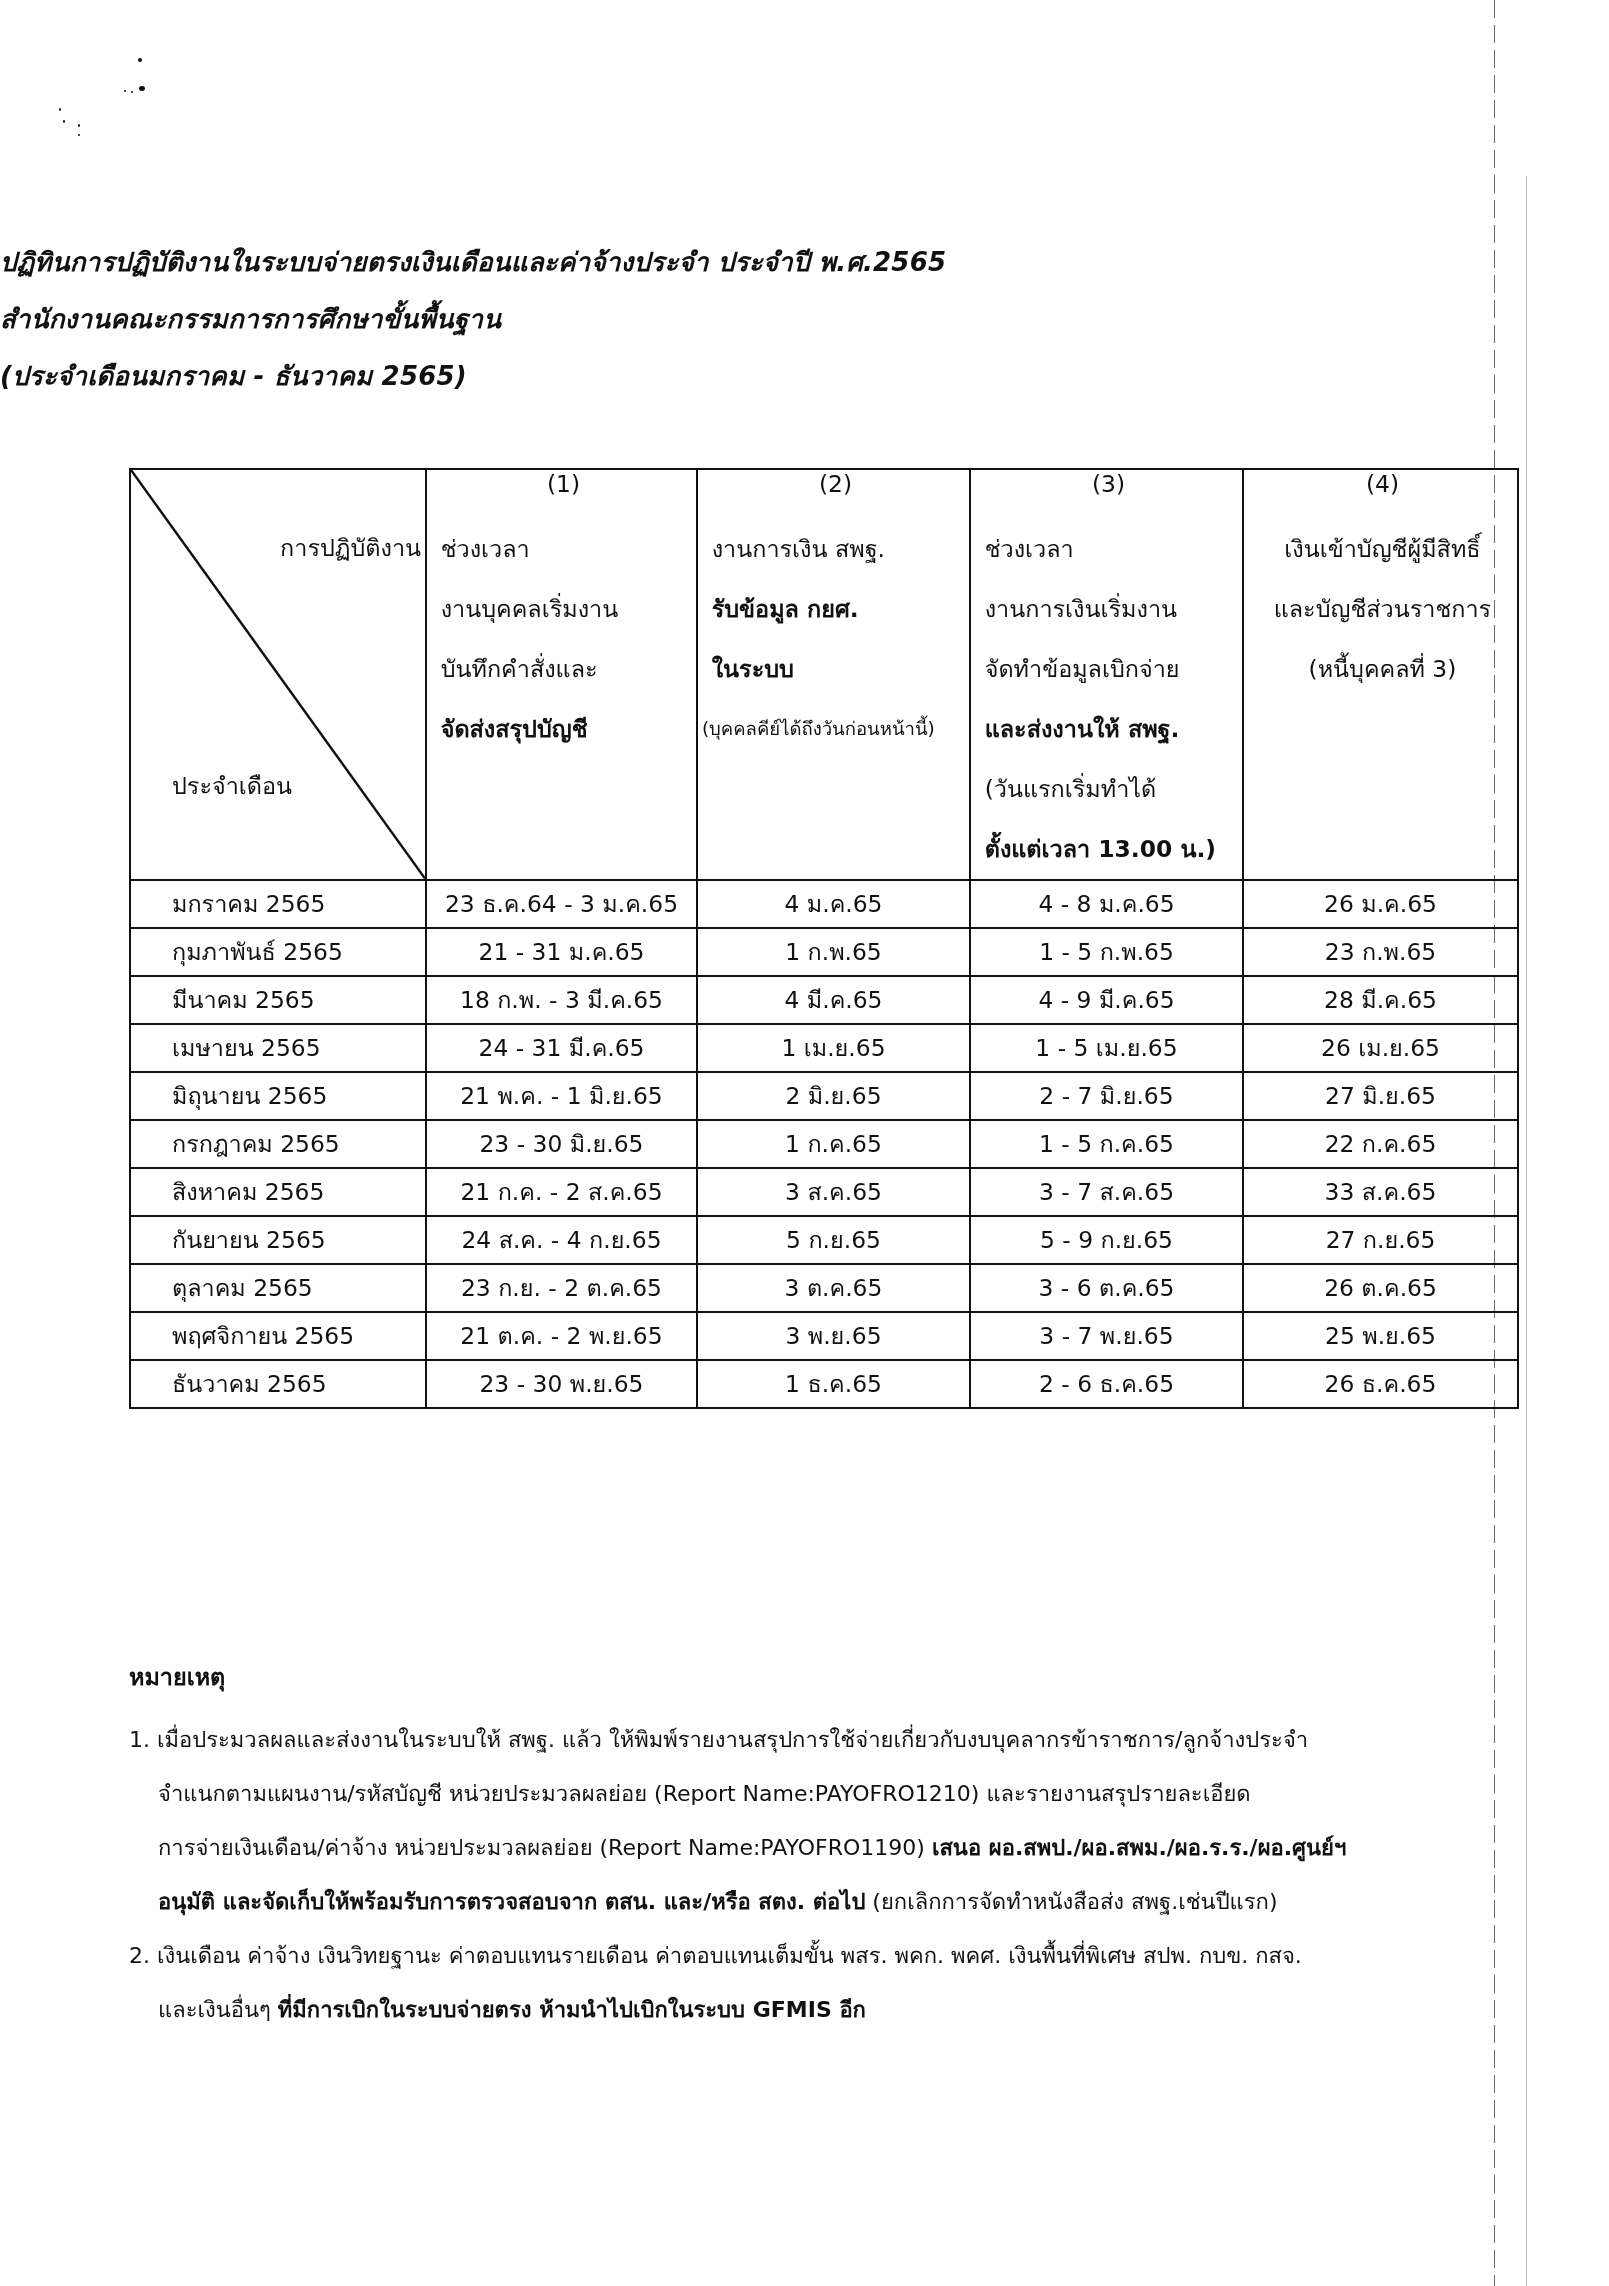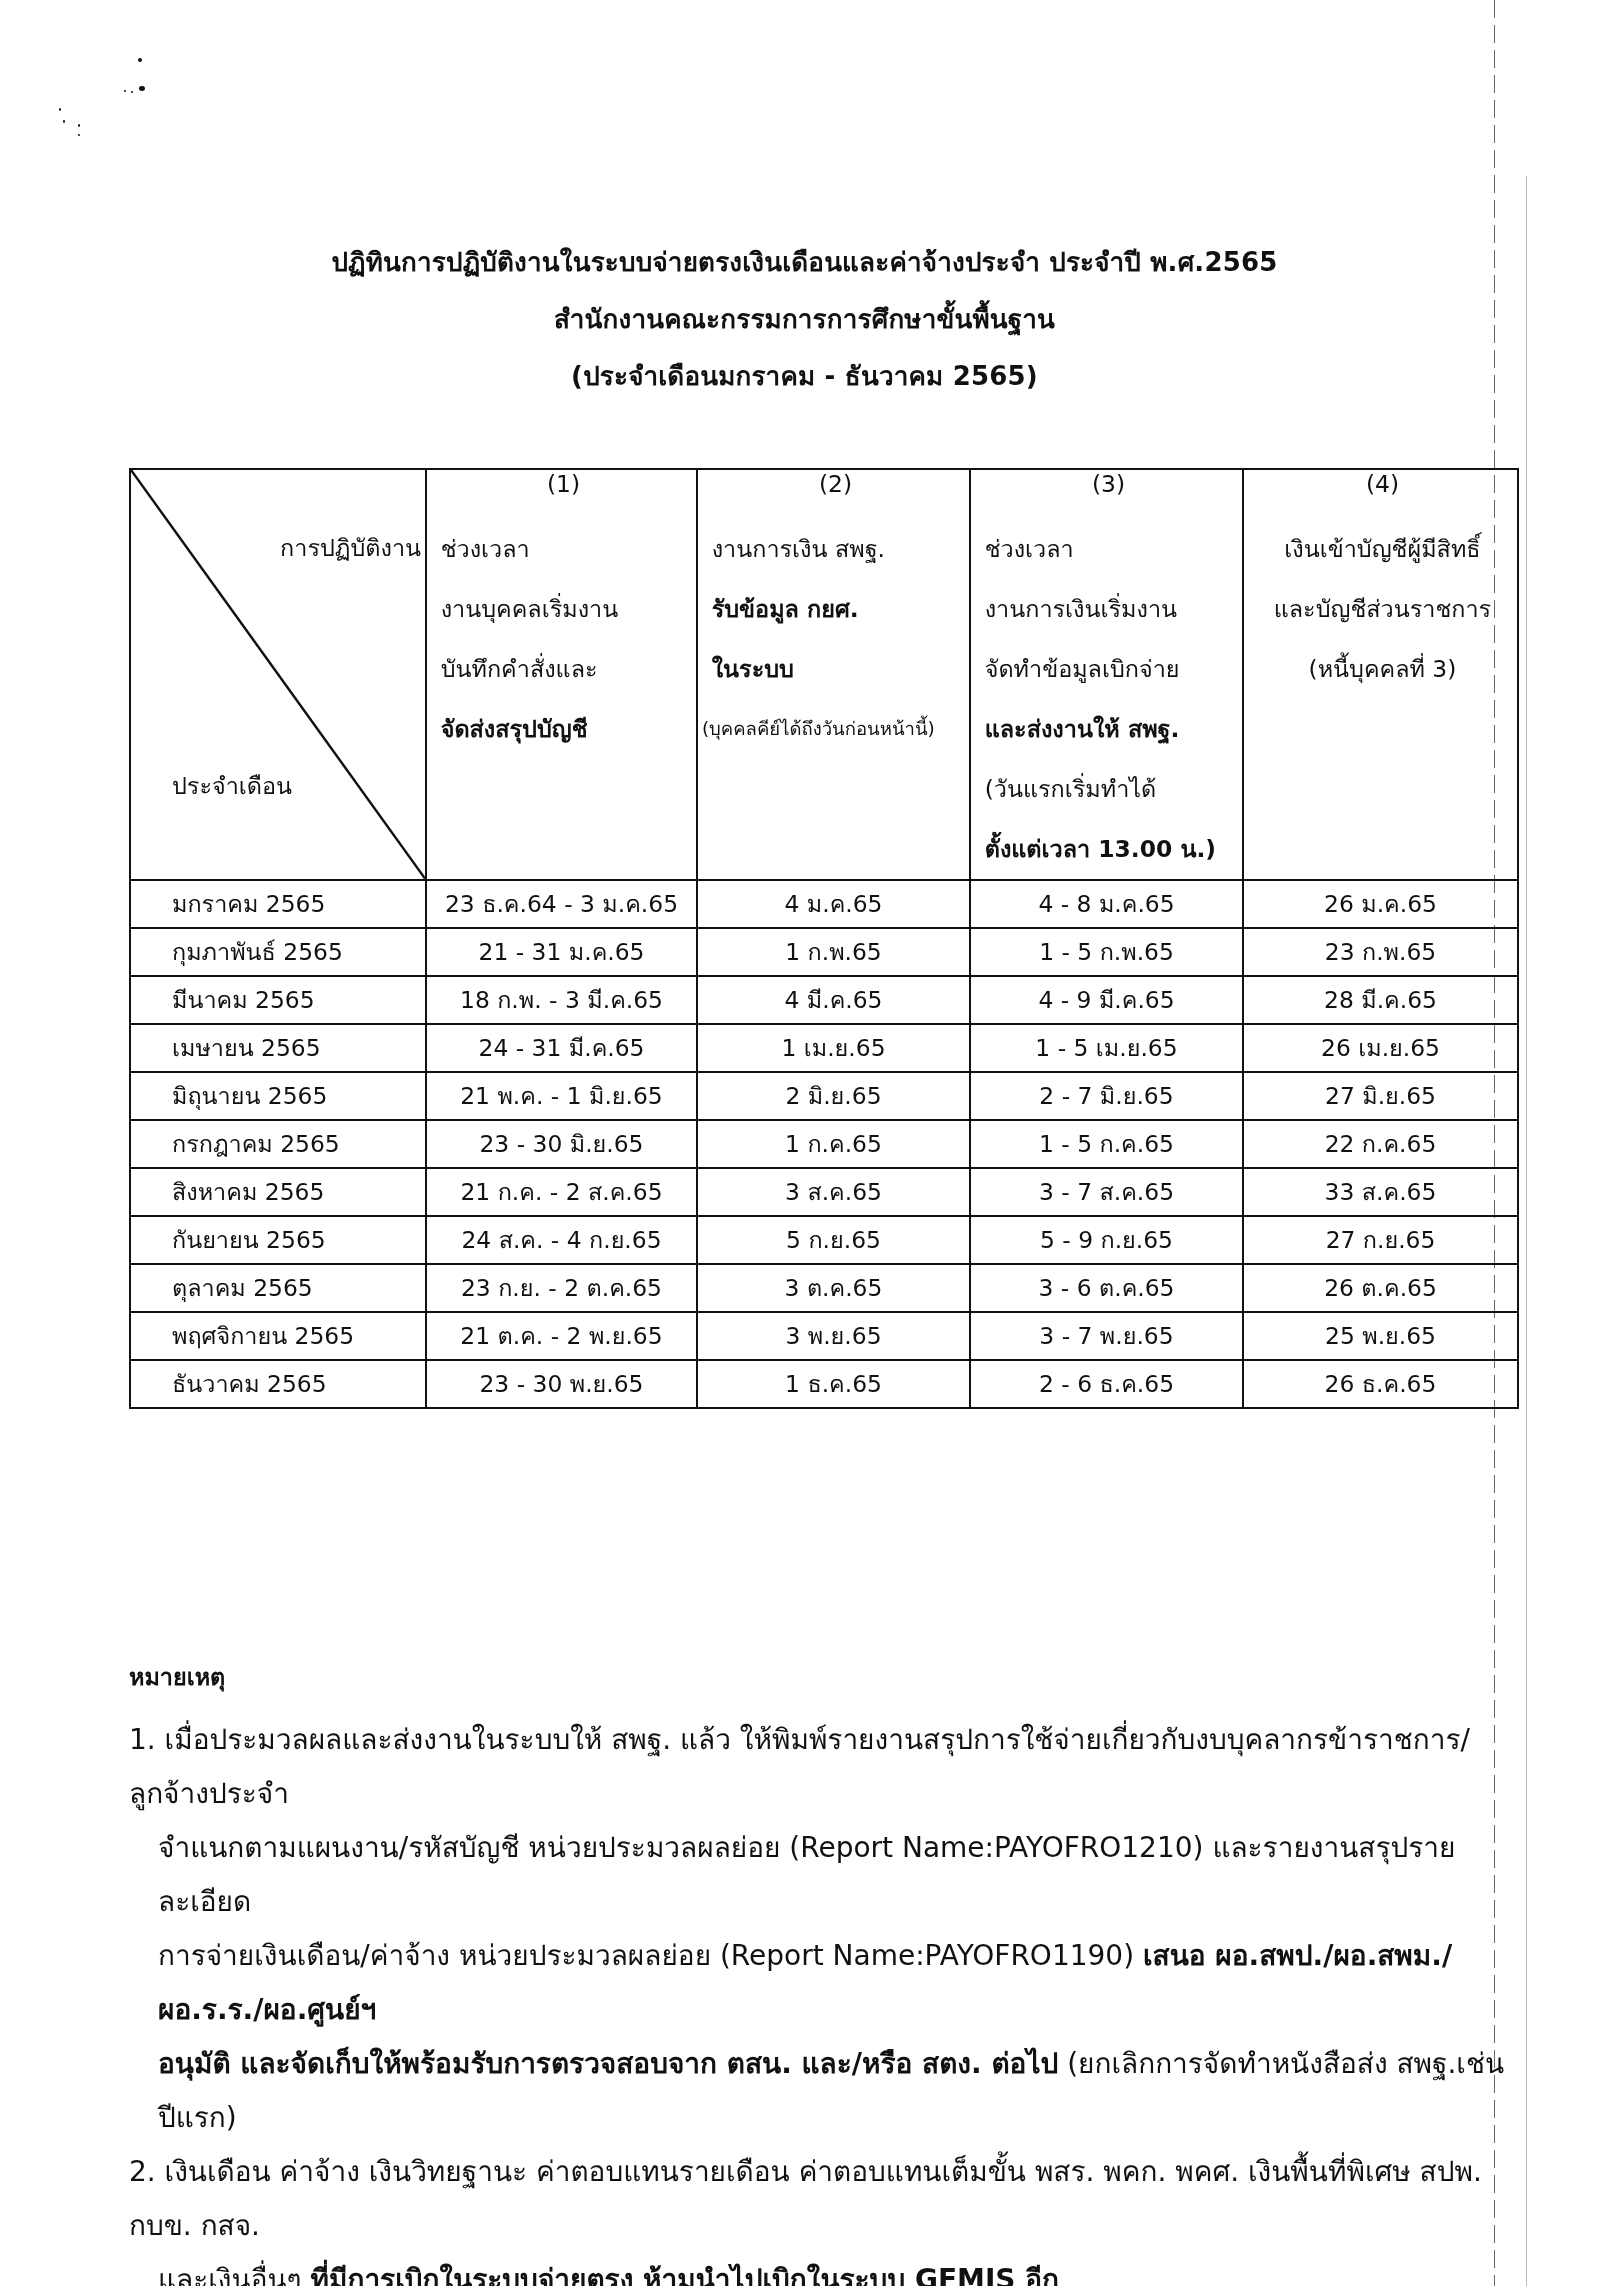--- a/index.html
+++ b/index.html
@@ -5,21 +5,21 @@
   html, body { margin: 0; padding: 0; background: #ffffff; }
   body {
     width: 1609px; height: 2287px; position: relative; overflow: hidden;
     font-family: "DejaVu Sans", "Liberation Sans", sans-serif; color: #111;
   }
   .speck { position: absolute; background: #111; border-radius: 50%; }
   .scan-line { position: absolute; top: 0; width: 1px; background: #444; }
   .scan-line.dashed { background: repeating-linear-gradient(to bottom, #666 0 17.6px, transparent 17.6px 25px); }
   .scan-line.faint { background: #bbb; }
 
-  .title-block { position: absolute; left: 0; width: 1609px; top: 234px; text-align: center; }
+  .title-block { position: absolute; left: 0; width: 1609px; top: 234px; text-align: left; font-style: italic; }
   .title-line { font-weight: bold; font-size: 26px; line-height: 57px; letter-spacing: 0.2px; }
 
   table.sched {
     position: absolute; left: 129px; top: 468px;
     border-collapse: collapse; table-layout: fixed; width: 1388px;
     font-size: 23.4px;
   }
   table.sched td, table.sched th {
     border: 2.4px solid #111; padding: 0; font-weight: normal; vertical-align: top;
   }
@@ -39,21 +39,21 @@
   .hl.b { font-weight: bold; }
   .hl.small { font-size: 18.5px; }
   .col-head.c4h .hl { text-align: center; }
   .data-row { height: 48px; }
   .data-row td { vertical-align: middle !important; }
   .month-cell { padding-left: 41px !important; font-size: 23.4px; }
   .val-cell { text-align: center; font-size: 23.4px; }
 
   .notes { position: absolute; left: 129px; top: 1658px; width: 1385px; }
   .notes-title { font-weight: bold; font-size: 23.4px; margin-bottom: 17.6px; }
-  .note { font-size: 28px; line-height: 54px; }
+  .note { font-size: 22px; line-height: 54px; }
   .note .indent { display: block; padding-left: 29px; }
   .note b { font-weight: bold; }
 </style>
 </head>
 <body>
 
 <div class="speck" style="left:138px;top:58px;width:3.9px;height:3.9px;"></div>
 <div class="speck" style="left:139px;top:86px;width:5.9px;height:4.9px;"></div>
 <div class="speck" style="left:124px;top:90px;width:2px;height:2px;"></div>
 <div class="speck" style="left:131px;top:91px;width:2px;height:2px;"></div>

